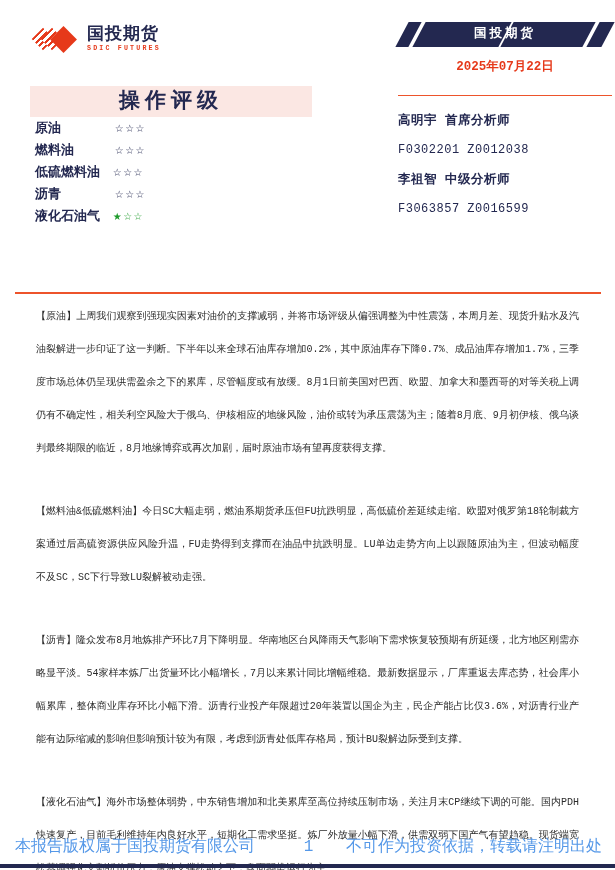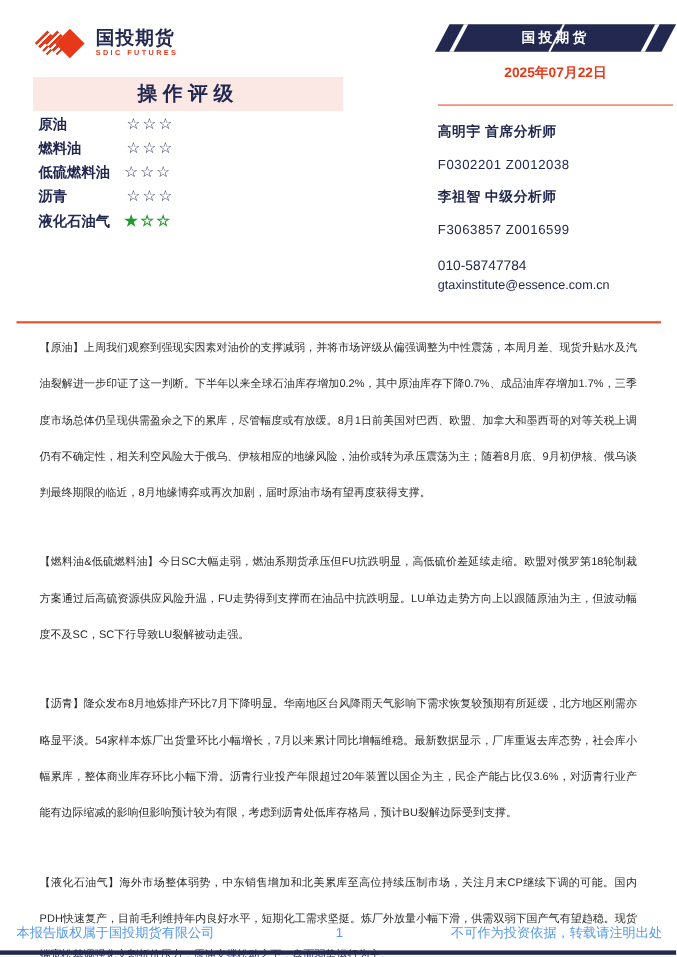--- a/index.html
+++ b/index.html
@@ -2,44 +2,44 @@
 <html style="--navy: #232850; --red: #e6391a; --divider_red: #ed532b; --pink: #fbe7e3; --green: #1f9b2c; --footer_blue: #5598e8; --body_text: #2b2b2b;"><head>
 <meta charset="utf-8">
 <style>
   * { box-sizing: border-box; }
   html,body { margin:0; padding:0; background:#ffffff; }
   .page {
     position: relative;
     width: 615px; height: 870px;
     margin: 0 auto;
     background: #fff;
-    font-family: Liberation Sans, sans-serif;
+    font-family: Liberation Mono, monospace;
     overflow: hidden;
   }
 
   
   .header-left { position:absolute; left:30px; top:20px; width:282px; }
   .logo { display:flex; align-items:center; margin-left:5px; height:38px; }
   .logo-diamonds { display:flex; align-items:center; margin-right:14px; }
   .logo-diamonds .d {
     width:16px; height:16px; transform:rotate(45deg); display:inline-block;
   }
   .logo-diamonds .d1, .logo-diamonds .d2 {
     background: repeating-linear-gradient(90deg, var(--red) 0 2.2px, #fff 2.2px 4.6px);
     margin-right:-7px;
   }
   .logo-diamonds .d2 { margin-right:-6px; }
   .logo-diamonds .d3 { background: var(--red); width:19px; height:19px; }
   .logo-cn { color:var(--navy); font-weight:bold; font-size:17px; letter-spacing:1px; line-height:1.1; }
   .logo-en { color:var(--red); font-weight:bold; font-size:6.6px; letter-spacing:2.2px; margin-top:1px; }
 
   .rating-header {
-    margin-top:12px; height:31px; line-height:31px;
+    margin-top:28px; height:31px; line-height:31px;
     background: var(--pink);
-    color: var(--navy); font-weight:bold; font-size:18px;
+    color: var(--navy); font-weight:bold; font-size:21px;
     text-align:center; letter-spacing:5px;
   }
   .rating-list { margin-left:5px; }
   .rating-row { height:22px; line-height:22px; font-size:13px; white-space:nowrap; }
   .rating-label { display:inline-block; min-width:80px; color:var(--navy); font-weight:bold; }
   .rating-label.long { min-width:0; margin-right:13px; }
   .rating-stars { font-size:14px; letter-spacing:2px; }
   .rating-stars.navy { color: var(--navy); }
   .rating-stars.green { color: var(--green); font-weight:bold; }
 
@@ -74,21 +74,21 @@
   .report-body p {
     margin:0 0 30px 0;
     font-size:10px; line-height:33px;
     color:var(--body_text);
     text-align: justify;
   }
 
   
   .footer { position:absolute; left:15px; right:13px; bottom:13px;
     display:flex; align-items:baseline;
-    color: var(--footer_blue); font-size:12px;justify-content:space-between; }
+    color: var(--footer_blue); font-size:16px;justify-content:space-between; }
   .footer .f-left  { flex:1; text-align:left; }
   .footer .f-page  { flex:0 0 auto; text-align:center; }
   .footer .f-right { flex:1; text-align:right; }
   .bottom-bar { position:absolute; left:0; right:0; bottom:2px; height:4px; background:var(--navy); }
 </style>
 </head>
 <body>
 
 <div class="page">
 
@@ -145,24 +145,20 @@
     <div class="analyst-ids">F0302201 Z0012038</div>
   </div>
 
   <div>
     <div class="analyst-name">李祖智 中级分析师</div>
     <div class="analyst-ids">F3063857 Z0016599</div>
   </div>
 
 </div>
 
-    <div class="contact">
-      <div class="contact-phone">010-58747784</div>
-      <a class="contact-email" href="#">gtaxinstitute@essence.com.cn</a>
-    </div>
   </div>
 
   <div class="header-divider"></div>
 
   <div class="report-body" id="report-body">
   <p><span>【原油】</span><span>上周我们观察到强现实因素对油价的支撑减弱，并将市场评级从偏强调整为中性震荡，本周月差、现货升贴水及汽油裂解进一步印证了这一判断。下半年以来全球石油库存增加0.2%，其中原油库存下降0.7%、成品油库存增加1.7%，三季度市场总体仍呈现供需盈余之下的累库，尽管幅度或有放缓。8月1日前美国对巴西、欧盟、加拿大和墨西哥的对等关税上调仍有不确定性，相关利空风险大于俄乌、伊核相应的地缘风险，油价或转为承压震荡为主；随着8月底、9月初伊核、俄乌谈判最终期限的临近，8月地缘博弈或再次加剧，届时原油市场有望再度获得支撑。</span></p>
 
   <p><span>【燃料油&amp;低硫燃料油】</span><span>今日SC大幅走弱，燃油系期货承压但FU抗跌明显，高低硫价差延续走缩。欧盟对俄罗第18轮制裁方案通过后高硫资源供应风险升温，FU走势得到支撑而在油品中抗跌明显。LU单边走势方向上以跟随原油为主，但波动幅度不及SC，SC下行导致LU裂解被动走强。</span></p>
 
   <p><span>【沥青】</span><span>隆众发布8月地炼排产环比7月下降明显。华南地区台风降雨天气影响下需求恢复较预期有所延缓，北方地区刚需亦略显平淡。54家样本炼厂出货量环比小幅增长，7月以来累计同比增幅维稳。最新数据显示，厂库重返去库态势，社会库小幅累库，整体商业库存环比小幅下滑。沥青行业投产年限超过20年装置以国企为主，民企产能占比仅3.6%，对沥青行业产能有边际缩减的影响但影响预计较为有限，考虑到沥青处低库存格局，预计BU裂解边际受到支撑。</span></p>

